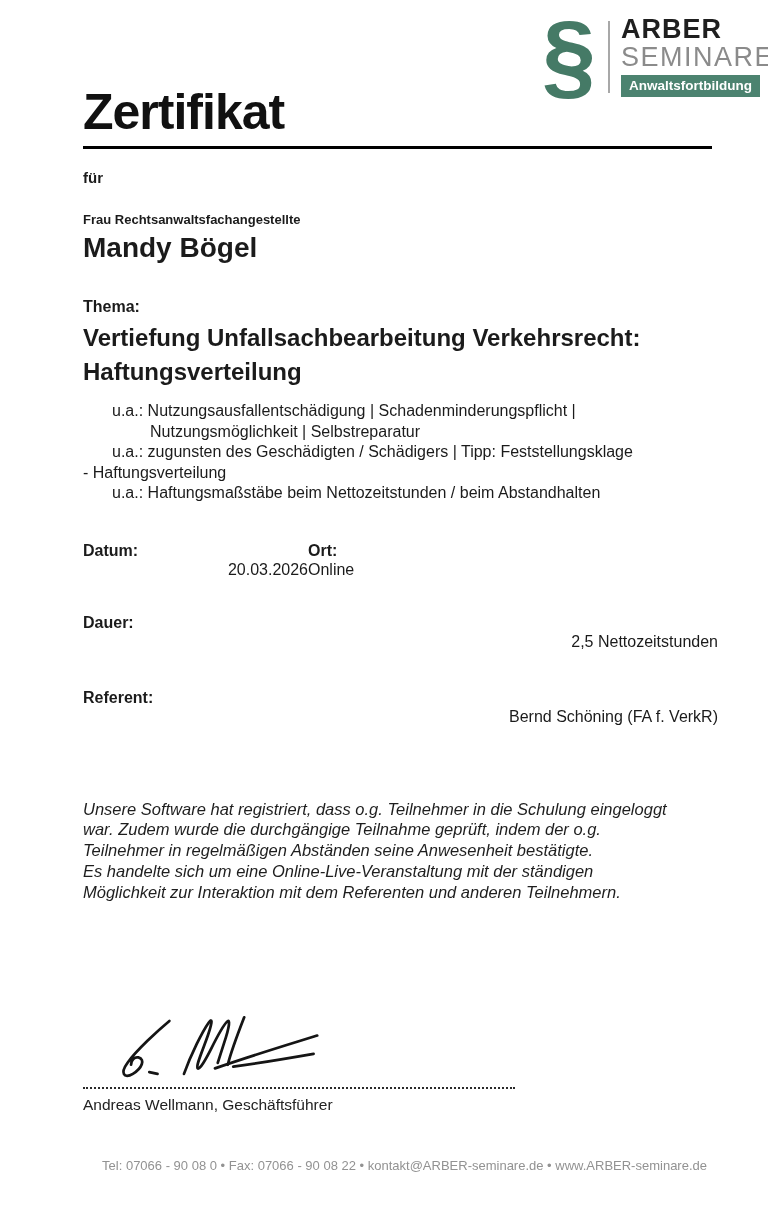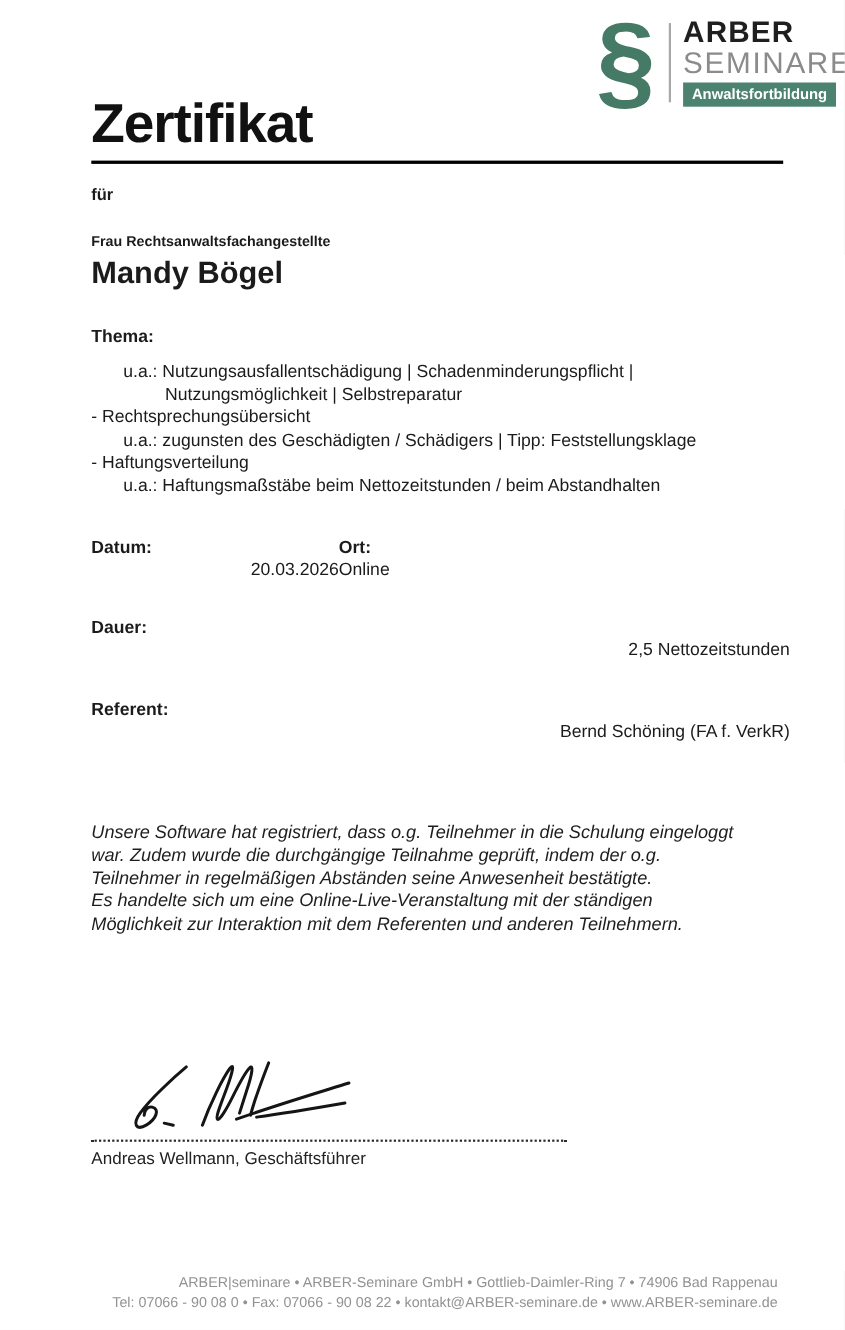--- a/index.html
+++ b/index.html
@@ -189,25 +189,26 @@
 
     <h1 class="page-title">Zertifikat</h1>
     <div class="title-rule"></div>
 
     <div class="for-label">für</div>
 
     <div class="salutation">Frau Rechtsanwaltsfachangestellte</div>
     <div class="recipient-name">Mandy Bögel</div>
 
     <div class="topic-label">Thema:</div>
+    <h2 class="topic-title">Vertiefung Unfallsachbearbeitung Verkehrsrecht:
+Haftungsverteilung</h2>
 
     <div class="topics">
         <div class="topic-line indent-1">u.a.: Nutzungsausfallentschädigung | Schadenminderungspflicht |</div>
         <div class="topic-line indent-2">Nutzungsmöglichkeit | Selbstreparatur</div>
-        <div class="topic-line indent-0">- Rechtsprechungsübersicht</div>
         <div class="topic-line indent-1">u.a.: zugunsten des Geschädigten / Schädigers | Tipp: Feststellungsklage</div>
         <div class="topic-line indent-0">- Haftungsverteilung</div>
         <div class="topic-line indent-1">u.a.: Haftungsmaßstäbe beim Nettozeitstunden / beim Abstandhalten</div>
       </div>
 
     <div class="details-row">
       <div class="details-col-left">
         <div class="detail-label">Datum:</div>
         <div class="detail-value">20.03.2026</div>
       </div>
@@ -242,17 +243,16 @@
         <path d="M120,64 C160,50 200,38 232,28"></path>
         <path d="M140,62 C170,58 205,52 228,48"></path>
       </svg>
       <div class="dotted-rule"></div>
       <div class="signer">Andreas Wellmann, Geschäftsführer</div>
     </div>
 
   </div>
 
   <footer class="page-footer">
-    <div>ARBER|seminare • ARBER-Seminare GmbH • Gottlieb-Daimler-Ring 7 • 74906 Bad Rappenau</div>
     <div>Tel: 07066 - 90 08 0 • Fax: 07066 - 90 08 22 • kontakt@ARBER-seminare.de • www.ARBER-seminare.de</div>
   </footer>
 
 </div>
 
 </body></html>

